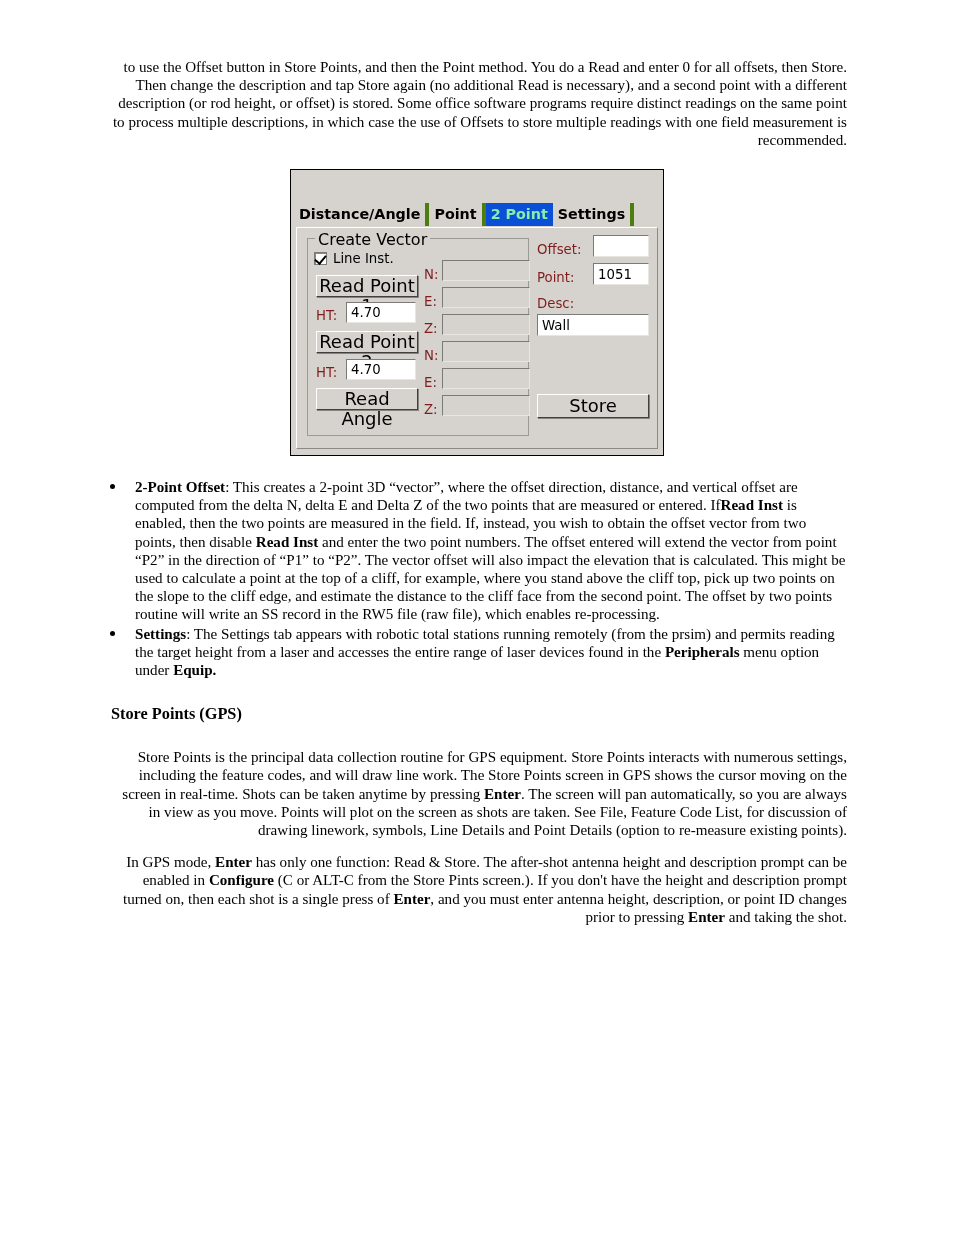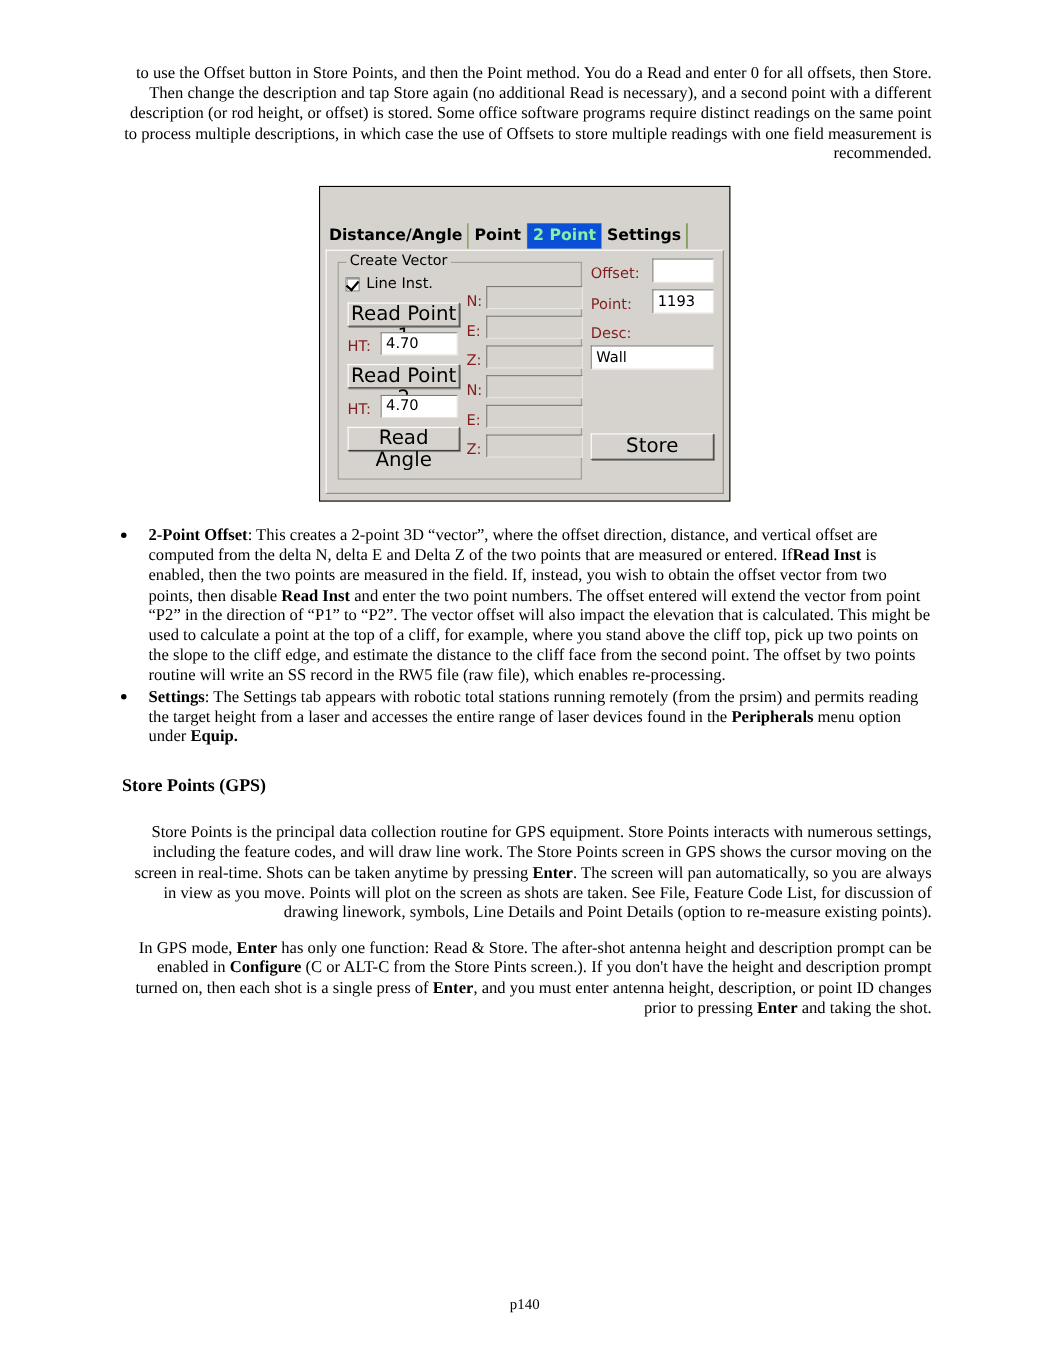--- a/index.html
+++ b/index.html
@@ -162,21 +162,21 @@
   }
   .tab {
     height: 23px;
     line-height: 23px;
     padding: 0 5px;
     font-size: 14.3px;
     font-weight: bold;
     color: #000000;
     font-family: "DejaVu Sans", sans-serif;
     white-space: nowrap;
-    border-right: 1px solid #4d7c0f;
+    border-right: 4px solid #4d7c0f;
     background: #d6d3ce;
   }
   .tab.active {
     background: #0a4fd6;
     color: #86efac;
     border-right: none;
   }
 
   
   .client {
@@ -198,21 +198,21 @@
     width: 222px;
     height: 198px;
     border: 1px solid #9b9b96;
     box-sizing: border-box;
   }
   .group-label {
     position: absolute;
     left: 7px; top: -9px;
     background: #d6d3ce;
     padding: 0 3px;
-    font-size: 13px;
+    font-size: 16px;
     font-family: "DejaVu Sans", sans-serif;
     color: #000;
   }
 
   .ck-row {
     position: absolute;
     left: 6px; top: 12px;
     display: flex;
     align-items: center;
   }
@@ -379,21 +379,21 @@
         <div class="fld readonly" style="left:134px; top:129px; width:88px; height:21px;"></div>
 
         <span class="lab" style="left:116px; top:163px;">Z:</span>
         <div class="fld readonly" style="left:134px; top:156px; width:88px; height:21px;"></div>
       </div>
 
       <span class="lab" style="left:240px; top:14px;">Offset:</span>
       <div class="fld" style="left:296px; top:7px; width:56px; height:22px;"></div>
 
       <span class="lab" style="left:240px; top:42px;">Point:</span>
-      <div class="fld" style="left:296px; top:35px; width:56px; height:22px;">1193</div>
+      <div class="fld" style="left:296px; top:35px; width:56px; height:22px;">1051</div>
 
       <span class="lab" style="left:240px; top:68px;">Desc:</span>
       <div class="fld" style="left:240px; top:86px; width:112px; height:22px;">Wall</div>
 
       <div class="btn" style="left:240px; top:166px; width:112px; height:24px; line-height:22px;">Store</div>
     </div>
   </div>
 
   <div class="content" style="top:478px;">
     <ul class="bullets">
@@ -411,15 +411,14 @@
     <h2 class="heading">Store Points (GPS)</h2>
     <div class="spacer-md"></div>
 
     <p class="para"><span>Store Points is the principal data collection routine for GPS equipment.  Store Points interacts with numerous settings, including the feature codes, and will draw line work.  The Store Points screen in GPS shows the cursor moving on the screen in real-time.  Shots can be taken anytime by pressing </span><b>Enter</b><span>.  The screen will pan automatically, so you are always in view as you move.  Points will plot on the screen as shots are taken.  See File, Feature Code List, for discussion of drawing linework, symbols, Line Details and Point Details (option to re-measure existing points).</span></p>
 
     <div class="spacer-sm"></div>
 
     <p class="para"><span>In GPS mode, </span><b>Enter</b><span> has only one function:  Read &amp; Store.  The after-shot antenna height and description prompt can be enabled in </span><b>Configure</b><span> (C or ALT-C from the Store Pints screen.). If you don't have the height and description prompt turned on, then each shot is a single press of </span><b>Enter</b><span>, and you must enter antenna height, description, or point ID changes prior to pressing </span><b>Enter</b><span> and taking the shot.</span></p>
   </div>
 
-  <div class="footer">p140</div>
 
 </div>
 
 </body></html>

